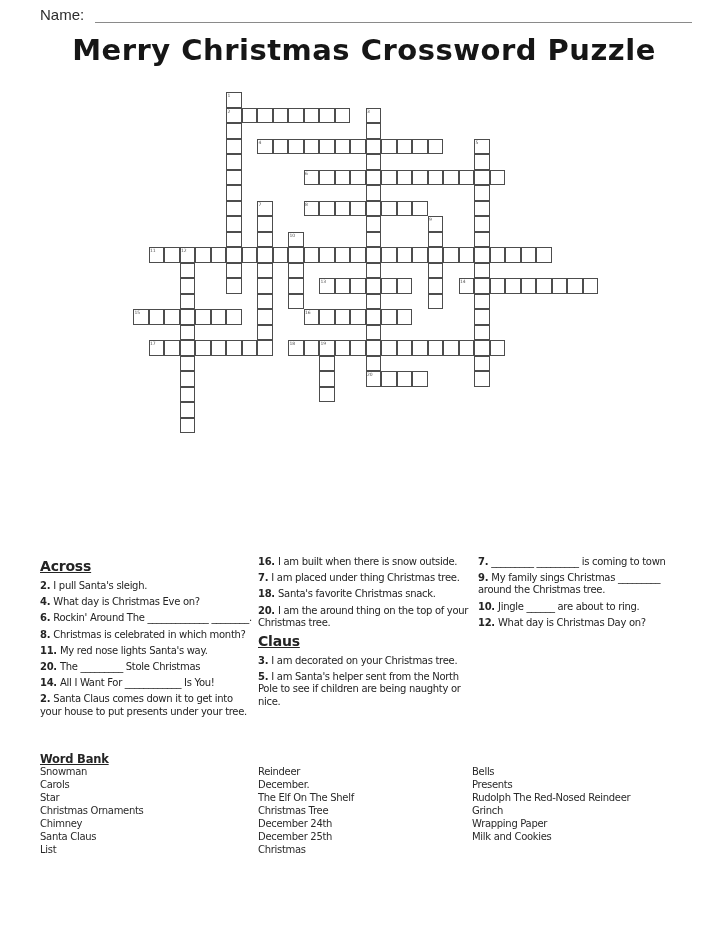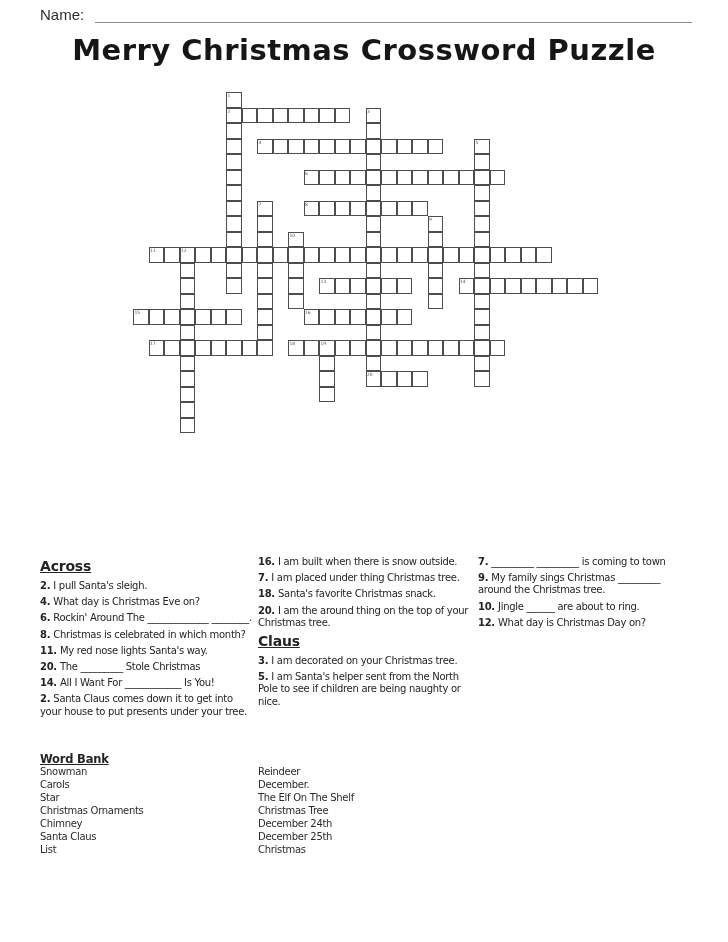--- a/index.html
+++ b/index.html
@@ -291,14 +291,22 @@
     </div>
   <div class="wb-col" style="left:258px">
       <div class="wb-item">Reindeer</div>
       <div class="wb-item">December.</div>
       <div class="wb-item">The Elf On The Shelf</div>
       <div class="wb-item">Christmas Tree</div>
       <div class="wb-item">December 24th</div>
       <div class="wb-item">December 25th</div>
       <div class="wb-item">Christmas</div>
     </div>
+  <div class="wb-col" style="left:472px">
+      <div class="wb-item">Bells</div>
+      <div class="wb-item">Presents</div>
+      <div class="wb-item">Rudolph The Red-Nosed Reindeer</div>
+      <div class="wb-item">Grinch</div>
+      <div class="wb-item">Wrapping Paper</div>
+      <div class="wb-item">Milk and Cookies</div>
+    </div>
 
 </div>
 
 </body></html>

